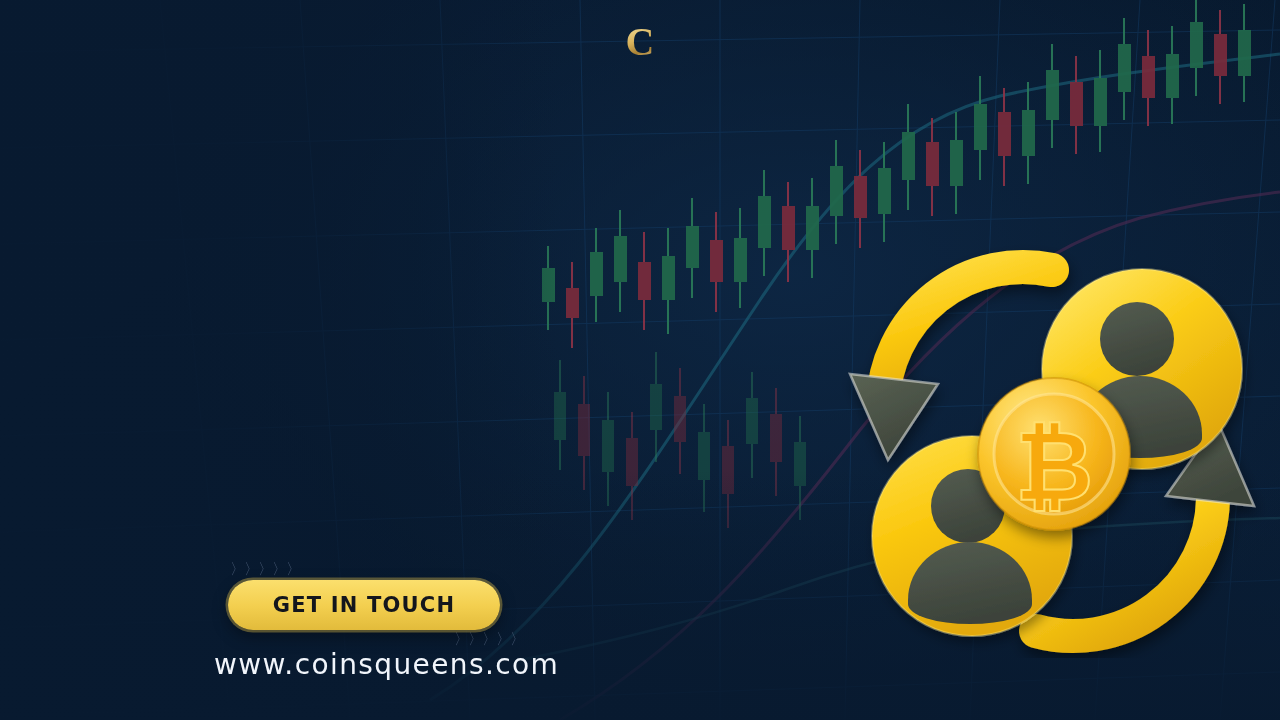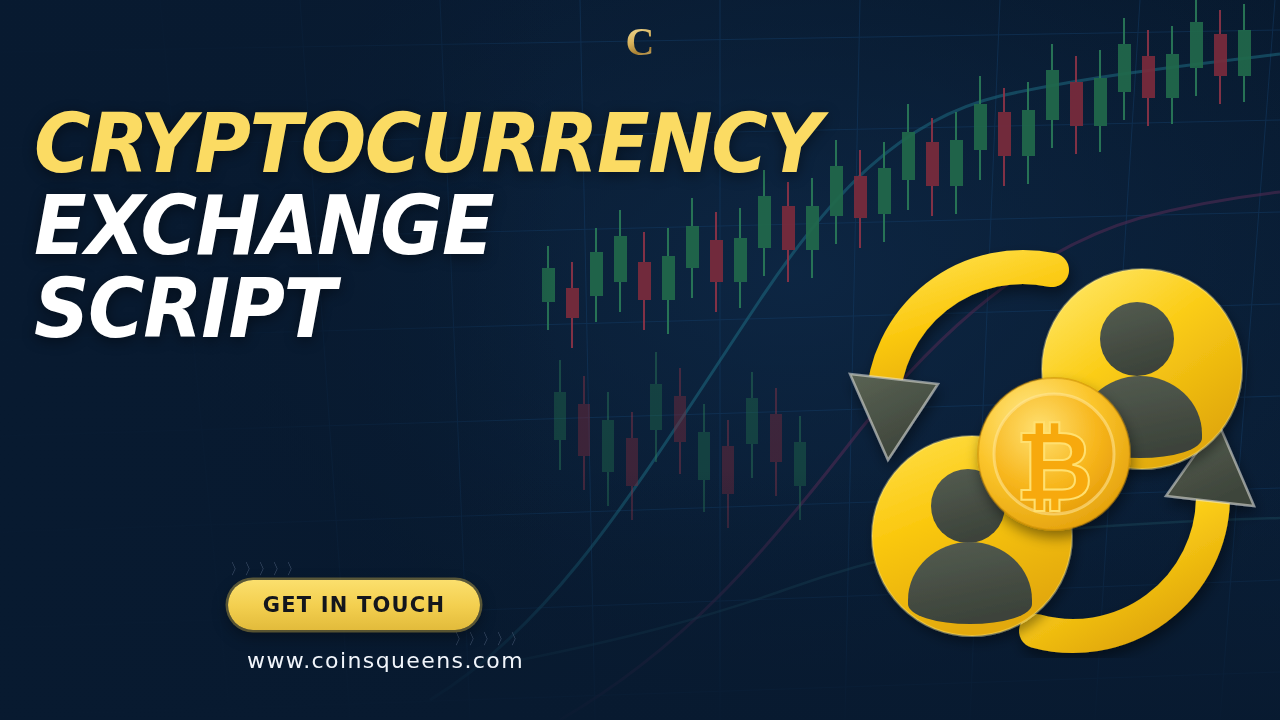--- a/index.html
+++ b/index.html
@@ -163,21 +163,21 @@
     line-height: 1;
     user-select: none;
   }
   .chev-tl { left: 16px; top: 0px; }
   .chev-br { left: 240px; top: 70px; }
 
   .cta-button {
     position: absolute;
     left: 14px;
     top: 18px;
-    width: 252px;
+    width: 272px;
     height: 50px;
     border: none;
     border-radius: 26px;
     background: linear-gradient(180deg, #fbdf6d 0%, #f3cf4f 52%, #e2bb3b 100%);
     box-shadow:
       0 0 0 2.5px rgba(243,207,79,0.35),
       0 6px 16px rgba(0,0,0,0.40);
     font-family: "DejaVu Sans", sans-serif;
     font-size: 21px;
     font-weight: 700;
@@ -187,23 +187,23 @@
     display: flex;
     align-items: center;
     justify-content: center;
   }
 
   .site-url {
     position: absolute;
     left: 0;
     top: 86px;
     width: 310px;
-    text-align: right;
-    font-family: "DejaVu Sans", sans-serif;
-    font-size: 22px;
+    text-align: left;
+    font-family: "DejaVu Sans", sans-serif;
+    font-size: 28px;
     font-weight: 400;
     letter-spacing: 1.4px;
     color: #f1f5fb;
     white-space: nowrap;
   }
 
   
   .illustration {
     position: absolute;
     right: 10px;
@@ -351,25 +351,20 @@
     </svg>
   </div>
 
   <div class="bg-fade-left"></div>
   <div class="bg-fade-bottom"></div>
 
   <div class="logo">
     <span class="logo-mark">C</span>
   </div>
 
-  <div class="headline">
-    <div class="hl-line hl-1">CRYPTOCURRENCY</div>
-    <div class="hl-line hl-2">EXCHANGE</div>
-    <div class="hl-line hl-3">SCRIPT</div>
-  </div>
 
 
   <div class="cta-block">
     <span class="chev chev-tl">〉〉〉〉〉</span>
     <span class="chev chev-br">〉〉〉〉〉</span>
     <button class="cta-button">GET IN TOUCH</button>
     <div class="site-url">www.coinsqueens.com</div>
   </div>
 
   <div class="illustration">

